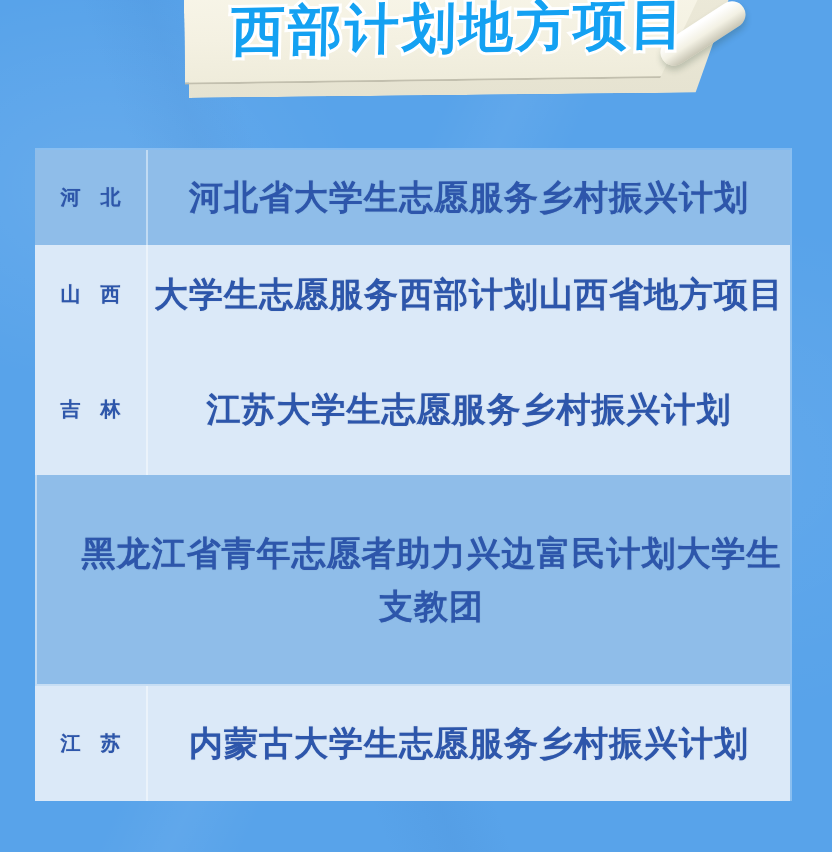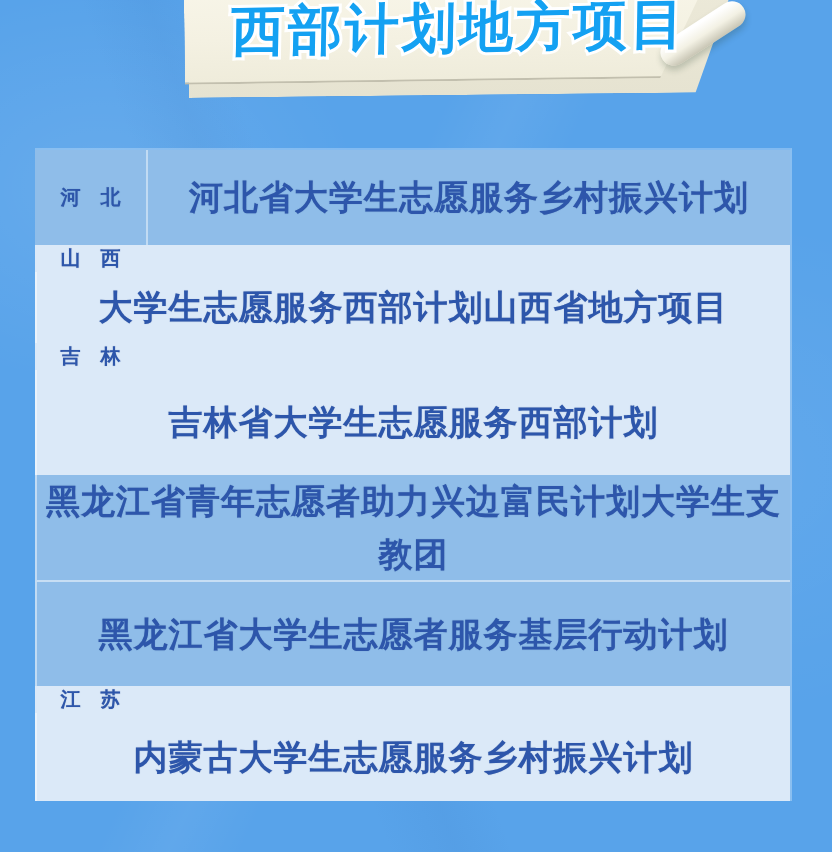--- a/index.html
+++ b/index.html
@@ -75,21 +75,21 @@
   .table {
     position: absolute;
     left: 35px; top: 148px;
     width: 757px;
     border-top: 2px solid rgba(255,255,255,0.25);
     border-right: 2px solid rgba(255,255,255,0.30);
   }
 
   .row { display: flex; width: 100%; }
   .row.dark  { background: #8fbde9; }
-  .row.light { background: #dbe9f8; flex-direction: column; }
+  .row.light { background: #dbe9f8; }
 
   .r1 { height: 95px; }
   .r2 { height: 98px; }
   .r3 { height: 102px; }
   .r4 { height: 132px; }
   .r5 { height: 211px; }
   .r6 { height: 115px; }
 
   .cell-label {
     width: 111px;
@@ -120,20 +120,21 @@
   }
 
   .content-stack {
     flex: 1;
     display: flex;
     flex-direction: column;
   }
   .content-stack .cell-content { flex: 1; }
   .content-stack .cell-content.first {
     border-bottom: 2px solid rgba(255,255,255,0.5);
+    padding-left: 36px;
   }
 </style>
 </head>
 <body>
 
 <div class="page">
 
   <div class="banner">
     <div class="sheet-back"></div>
     <div class="sheet-front"></div>
@@ -154,31 +155,28 @@
       <div class="cell-label">山　西</div>
       <div class="cell-content">
         <span>大学生志愿服务西部计划山西省地方项目</span>
       </div>
     </div>
 
 
     <div class="row light r4">
       <div class="cell-label">吉　林</div>
       <div class="cell-content">
-        <span>吉林省大学生志愿服务西部计划</span>
+        <span>江苏大学生志愿服务乡村振兴计划</span>
       </div>
     </div>
 
     <div class="row dark r5">
       <div class="content-stack">
         <div class="cell-content first">
           <span>黑龙江省青年志愿者助力兴边富民计划大学生支教团</span>
-        </div>
-        <div class="cell-content">
-          <span>黑龙江省大学生志愿者服务基层行动计划</span>
         </div>
       </div>
     </div>
 
     <div class="row light r6">
       <div class="cell-label">江　苏</div>
       <div class="cell-content">
         <span>内蒙古大学生志愿服务乡村振兴计划</span>
       </div>
     </div>

